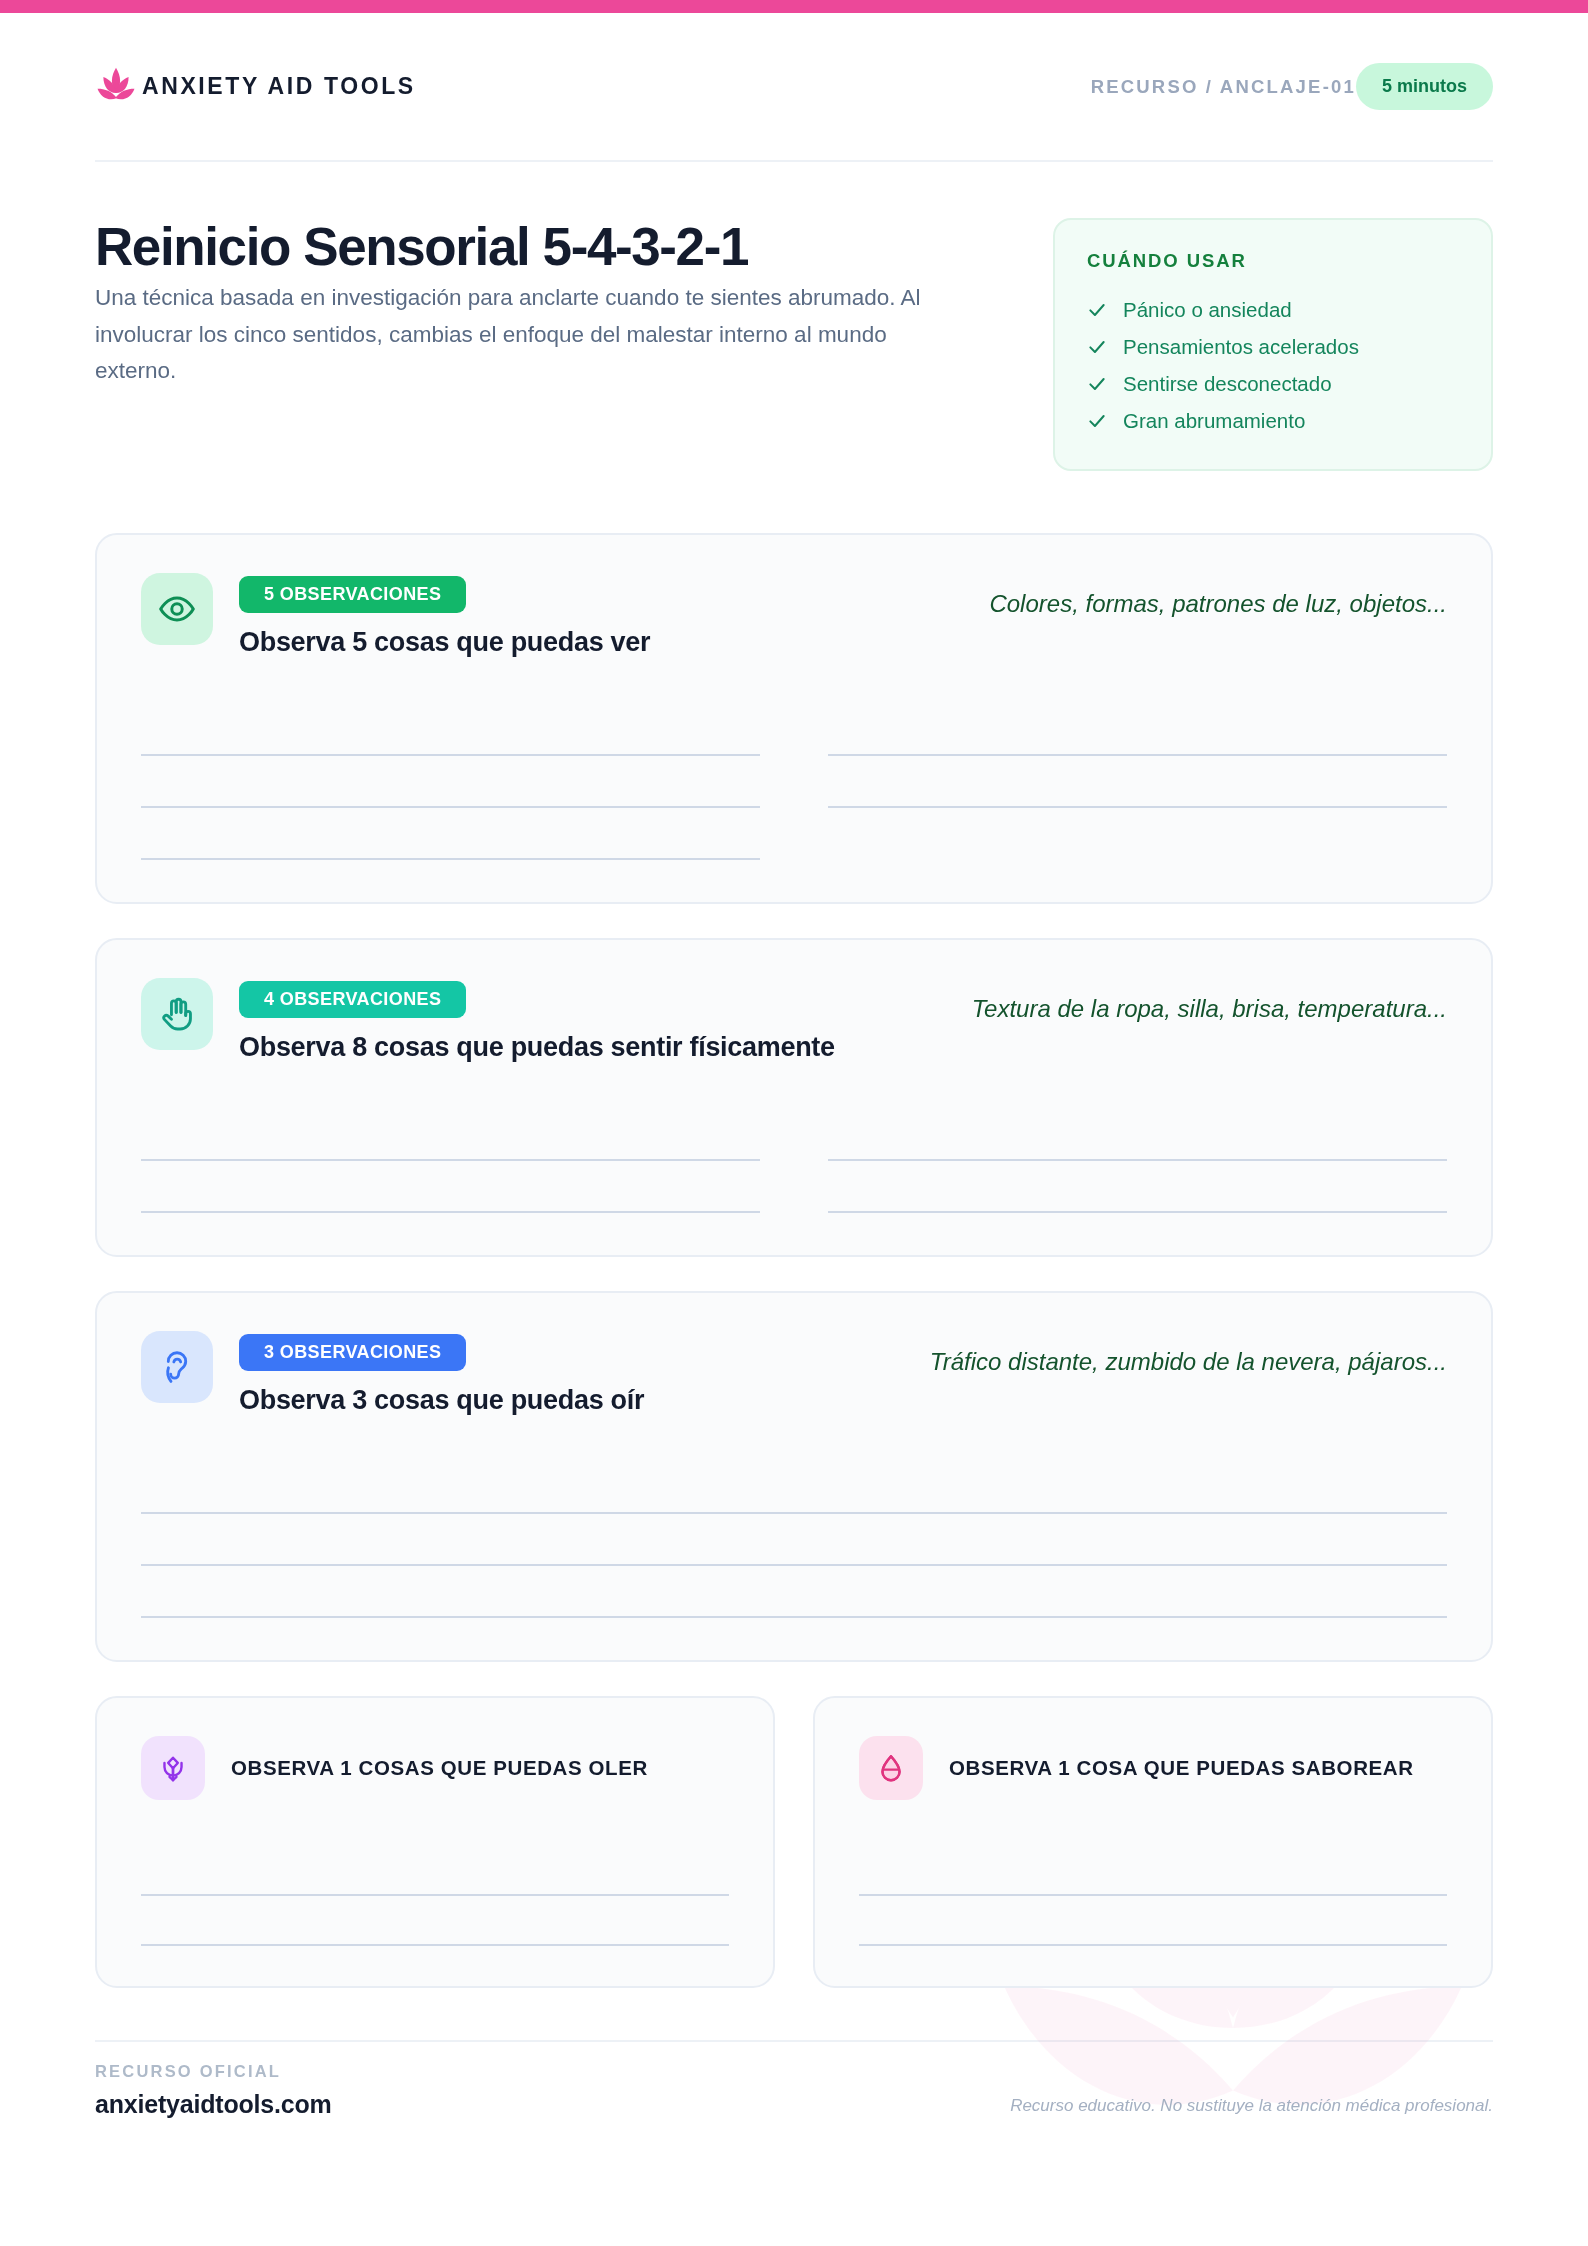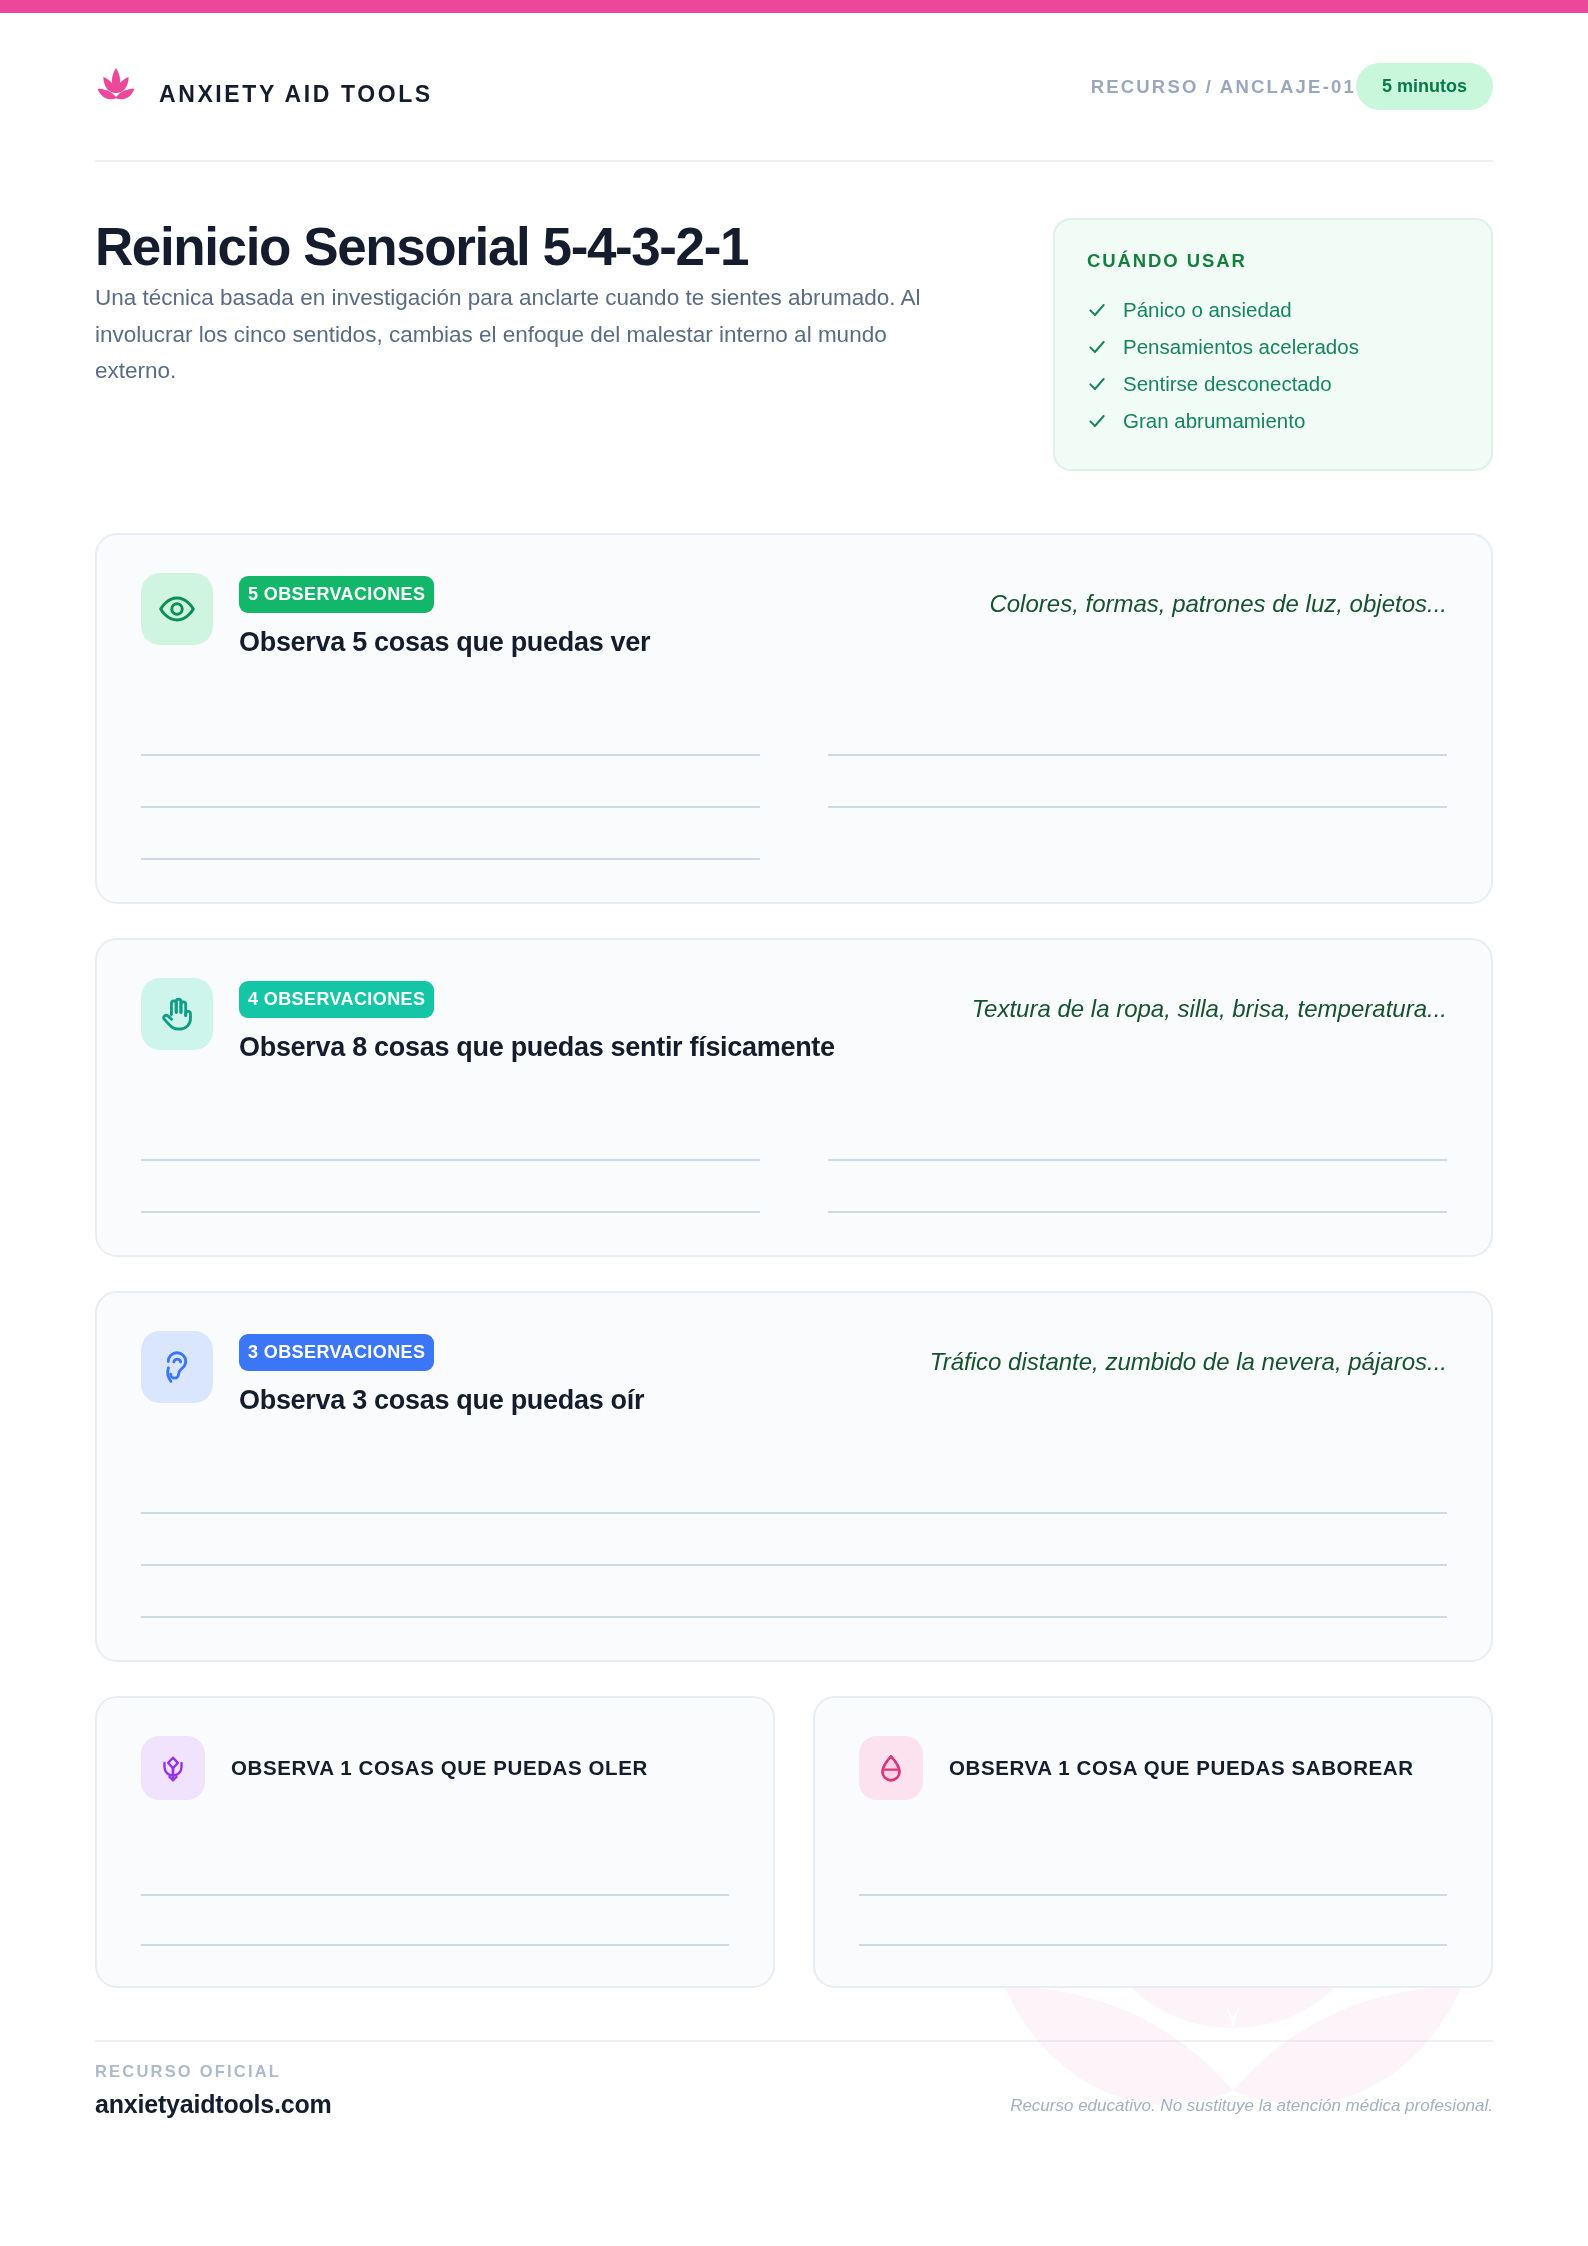--- a/index.html
+++ b/index.html
@@ -49,21 +49,21 @@
   }
 
   
   .header {
     display: flex;
     align-items: center;
     justify-content: space-between;
     height: 160px;
     padding-top: 13px;
   }
-  .brand { display: flex; align-items: flex-end; gap: 22px; }
+  .brand { display: flex; align-items: center; gap: 5px; }
   .brand-mark { width: 42px; height: 42px; flex: none; display:block; }
   .brand-name {
     font-size: 23px;
     font-weight: 700;
     letter-spacing: 2.6px;
     color: #141C2E;
   }
   .header-right { display: flex; align-items: center; }
   .resource-code {
     font-size: 18.5px;
@@ -168,21 +168,21 @@
     justify-content: center;
   }
   .icon-tile svg { width: 38px; height: 38px; display:block; }
   .head-text { padding-top: 3px; }
   .count-badge {
     display: inline-block;
     color: #fff;
     font-size: 18px;
     font-weight: 700;
     letter-spacing: 0.4px;
-    padding: 8px 9px;
+    padding: 8px 25px;
     border-radius: 9px;
   }
   .card-title {
     margin-top: 14px;
     font-size: 27px;
     font-weight: 800;
     color: #141C2E;
     letter-spacing: -0.3px;
   }
   .card-hint {

